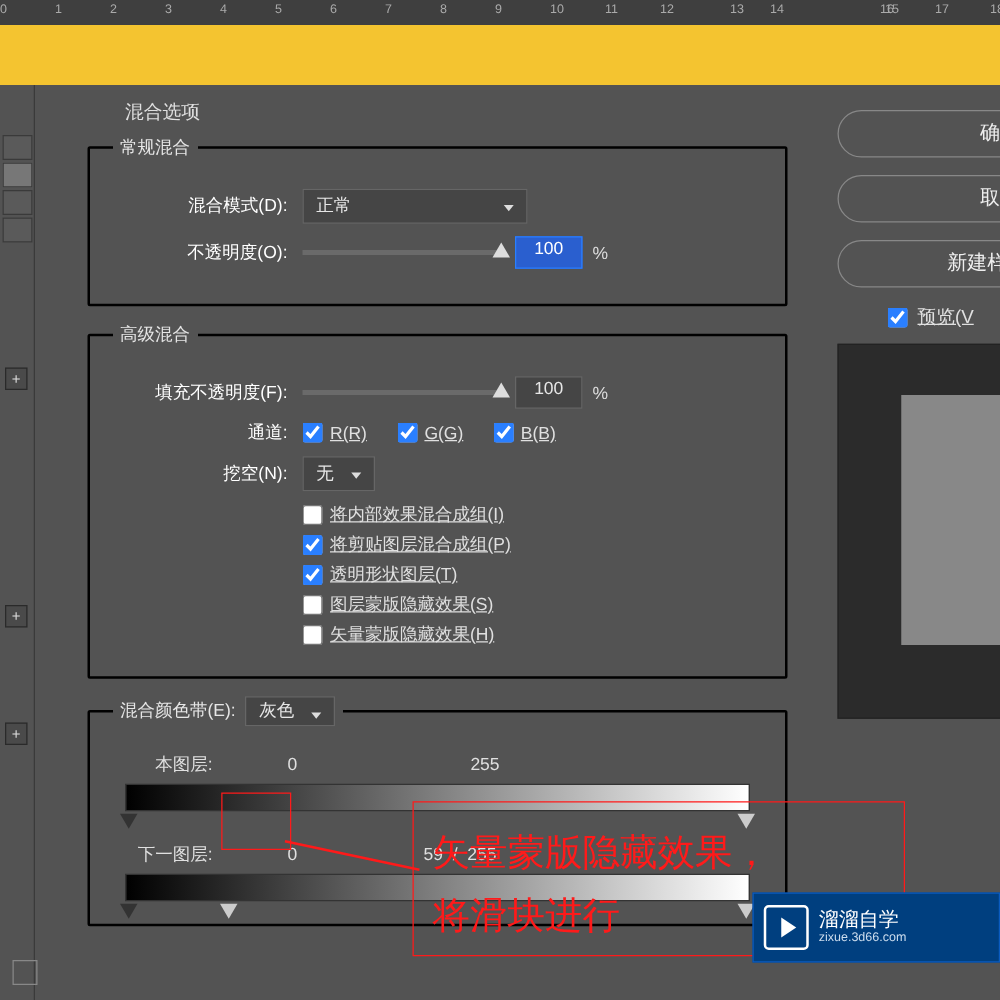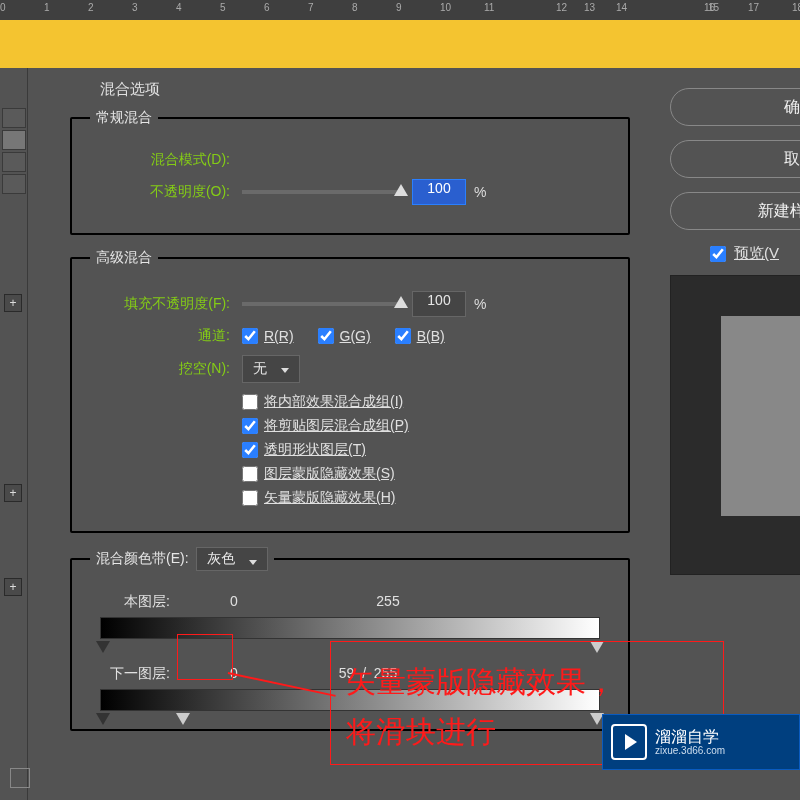--- a/index.html
+++ b/index.html
@@ -14,21 +14,21 @@
 .stub-item { width: 24px; height: 20px; margin: 2px 0 2px 2px; background: #5a5a5a; border: 1px solid #3a3a3a; }
 .stub-item.sel { background: #777; }
 .stub-plus { position: absolute; width: 18px; height: 18px; border: 1px solid #2a2a2a; background: #4a4a4a; color: #ddd; font-size: 12px; line-height: 16px; text-align: center; }
 .trash { position: absolute; bottom: 12px; left: 10px; width: 20px; height: 20px; border: 1px solid #888; }
 
 .panel { position: absolute; top: 80px; left: 70px; width: 560px; height: 700px; }
 fieldset { border: 2px solid #000000; border-radius: 2px; margin-bottom: 14px; padding: 14px 18px 18px 18px; }
 legend { padding: 0 6px; font-size: 14px; color: #e6e6e6; }
 
 .row { display: flex; align-items: center; margin: 10px 0; font-size: 14px; }
-.lab { width: 140px; text-align: right; margin-right: 12px; color: #84cc16; }
+.lab { width: 140px; text-align: right; margin-right: 12px; color: #ffffff; }
 
 .dd { background: #454545; border: 1px solid #666; color: #e6e6e6; height: 28px; padding: 0 30px 0 10px; font-size: 14px; position: relative; display: inline-flex; align-items: center; }
 .dd::after { content: ""; position: absolute; right: 10px; top: 12px; border-left: 4px solid transparent; border-right: 4px solid transparent; border-top: 5px solid #ddd; }
 
 .slider { flex: 1; max-width: 160px; height: 4px; background: #6a6a6a; position: relative; margin-right: 10px; }
 .slider .thumb { position: absolute; top: -6px; right: -6px; width: 0; height: 0; border-left: 7px solid transparent; border-right: 7px solid transparent; border-bottom: 12px solid #ddd; }
 
 .numbox { width: 54px; height: 26px; background: #454545; border: 1px solid #666; color: #e6e6e6; text-align: center; font-size: 14px; }
 .numbox.sel { border: 1px solid #2a7fff; background: #2a5fcf; color: #fff; }
 .pct { margin-left: 8px; color: #ddd; }
@@ -71,21 +71,21 @@
     <span class="ruler-tick" style="left: 88px;">2</span>
     <span class="ruler-tick" style="left: 132px;">3</span>
     <span class="ruler-tick" style="left: 176px;">4</span>
     <span class="ruler-tick" style="left: 220px;">5</span>
     <span class="ruler-tick" style="left: 264px;">6</span>
     <span class="ruler-tick" style="left: 308px;">7</span>
     <span class="ruler-tick" style="left: 352px;">8</span>
     <span class="ruler-tick" style="left: 396px;">9</span>
     <span class="ruler-tick" style="left: 440px;">10</span>
     <span class="ruler-tick" style="left: 484px;">11</span>
-    <span class="ruler-tick" style="left: 556px;">12</span>
+    <span class="ruler-tick" style="left: 528px;">12</span>
     <span class="ruler-tick" style="left: 584px;">13</span>
     <span class="ruler-tick" style="left: 616px;">14</span>
     <span class="ruler-tick" style="left: 660px; margin-left: 48px;">15</span>
     <span class="ruler-tick" style="left: 704px;">16</span>
     <span class="ruler-tick" style="left: 748px;">17</span>
     <span class="ruler-tick" style="left: 792px;">18</span>
   </div>
 
 <div class="yellow-band"></div>
 
@@ -100,20 +100,23 @@
   <div class="trash"></div>
 </div>
 
 <div class="panel">
   <div style="font-size:15px;margin:0 0 10px 30px">混合选项</div>
 
   <fieldset>
     <legend>常规混合</legend>
     <div class="row">
       <span class="lab"><span>混合模式(D):</span></span>
+      <div class="dd" style="width:180px">
+          <span>正常</span>
+        </div>
     </div>
     <div class="row">
       <span class="lab"><span>不透明度(O):</span></span>
       <div class="slider">
           <div class="thumb"></div>
         </div>
       <div class="numbox sel">100</div>
       <span class="pct">%</span>
     </div>
   </fieldset>

